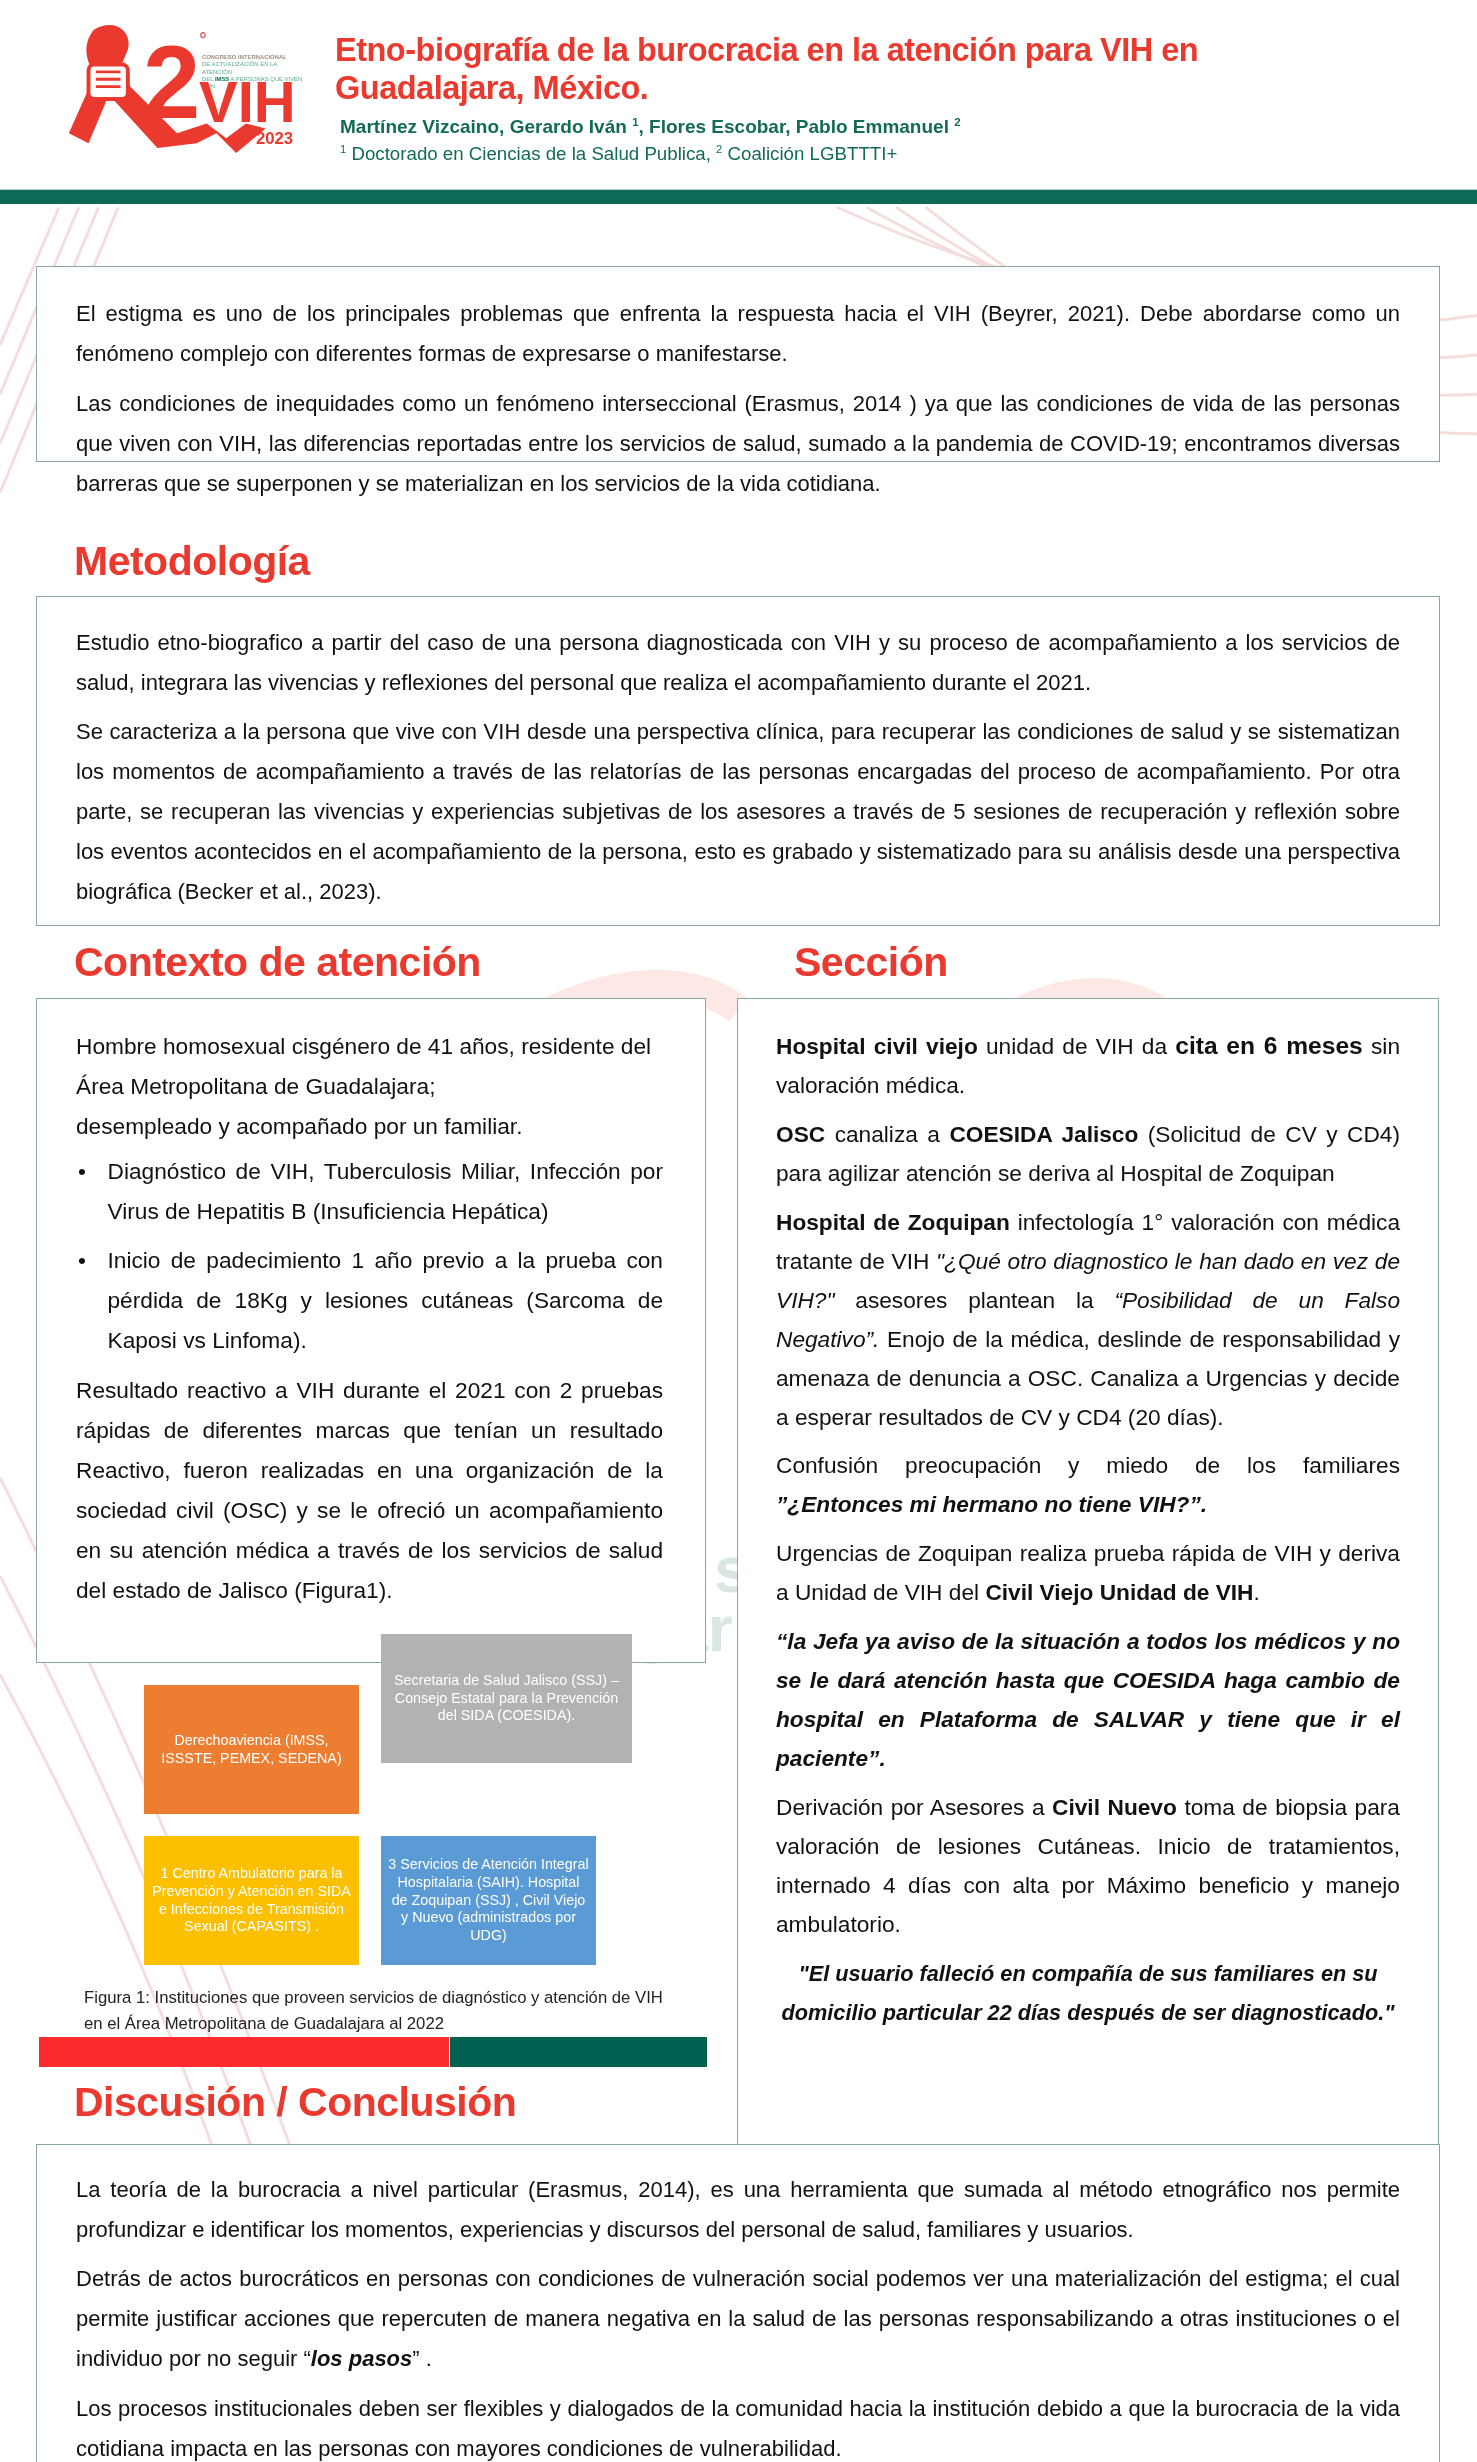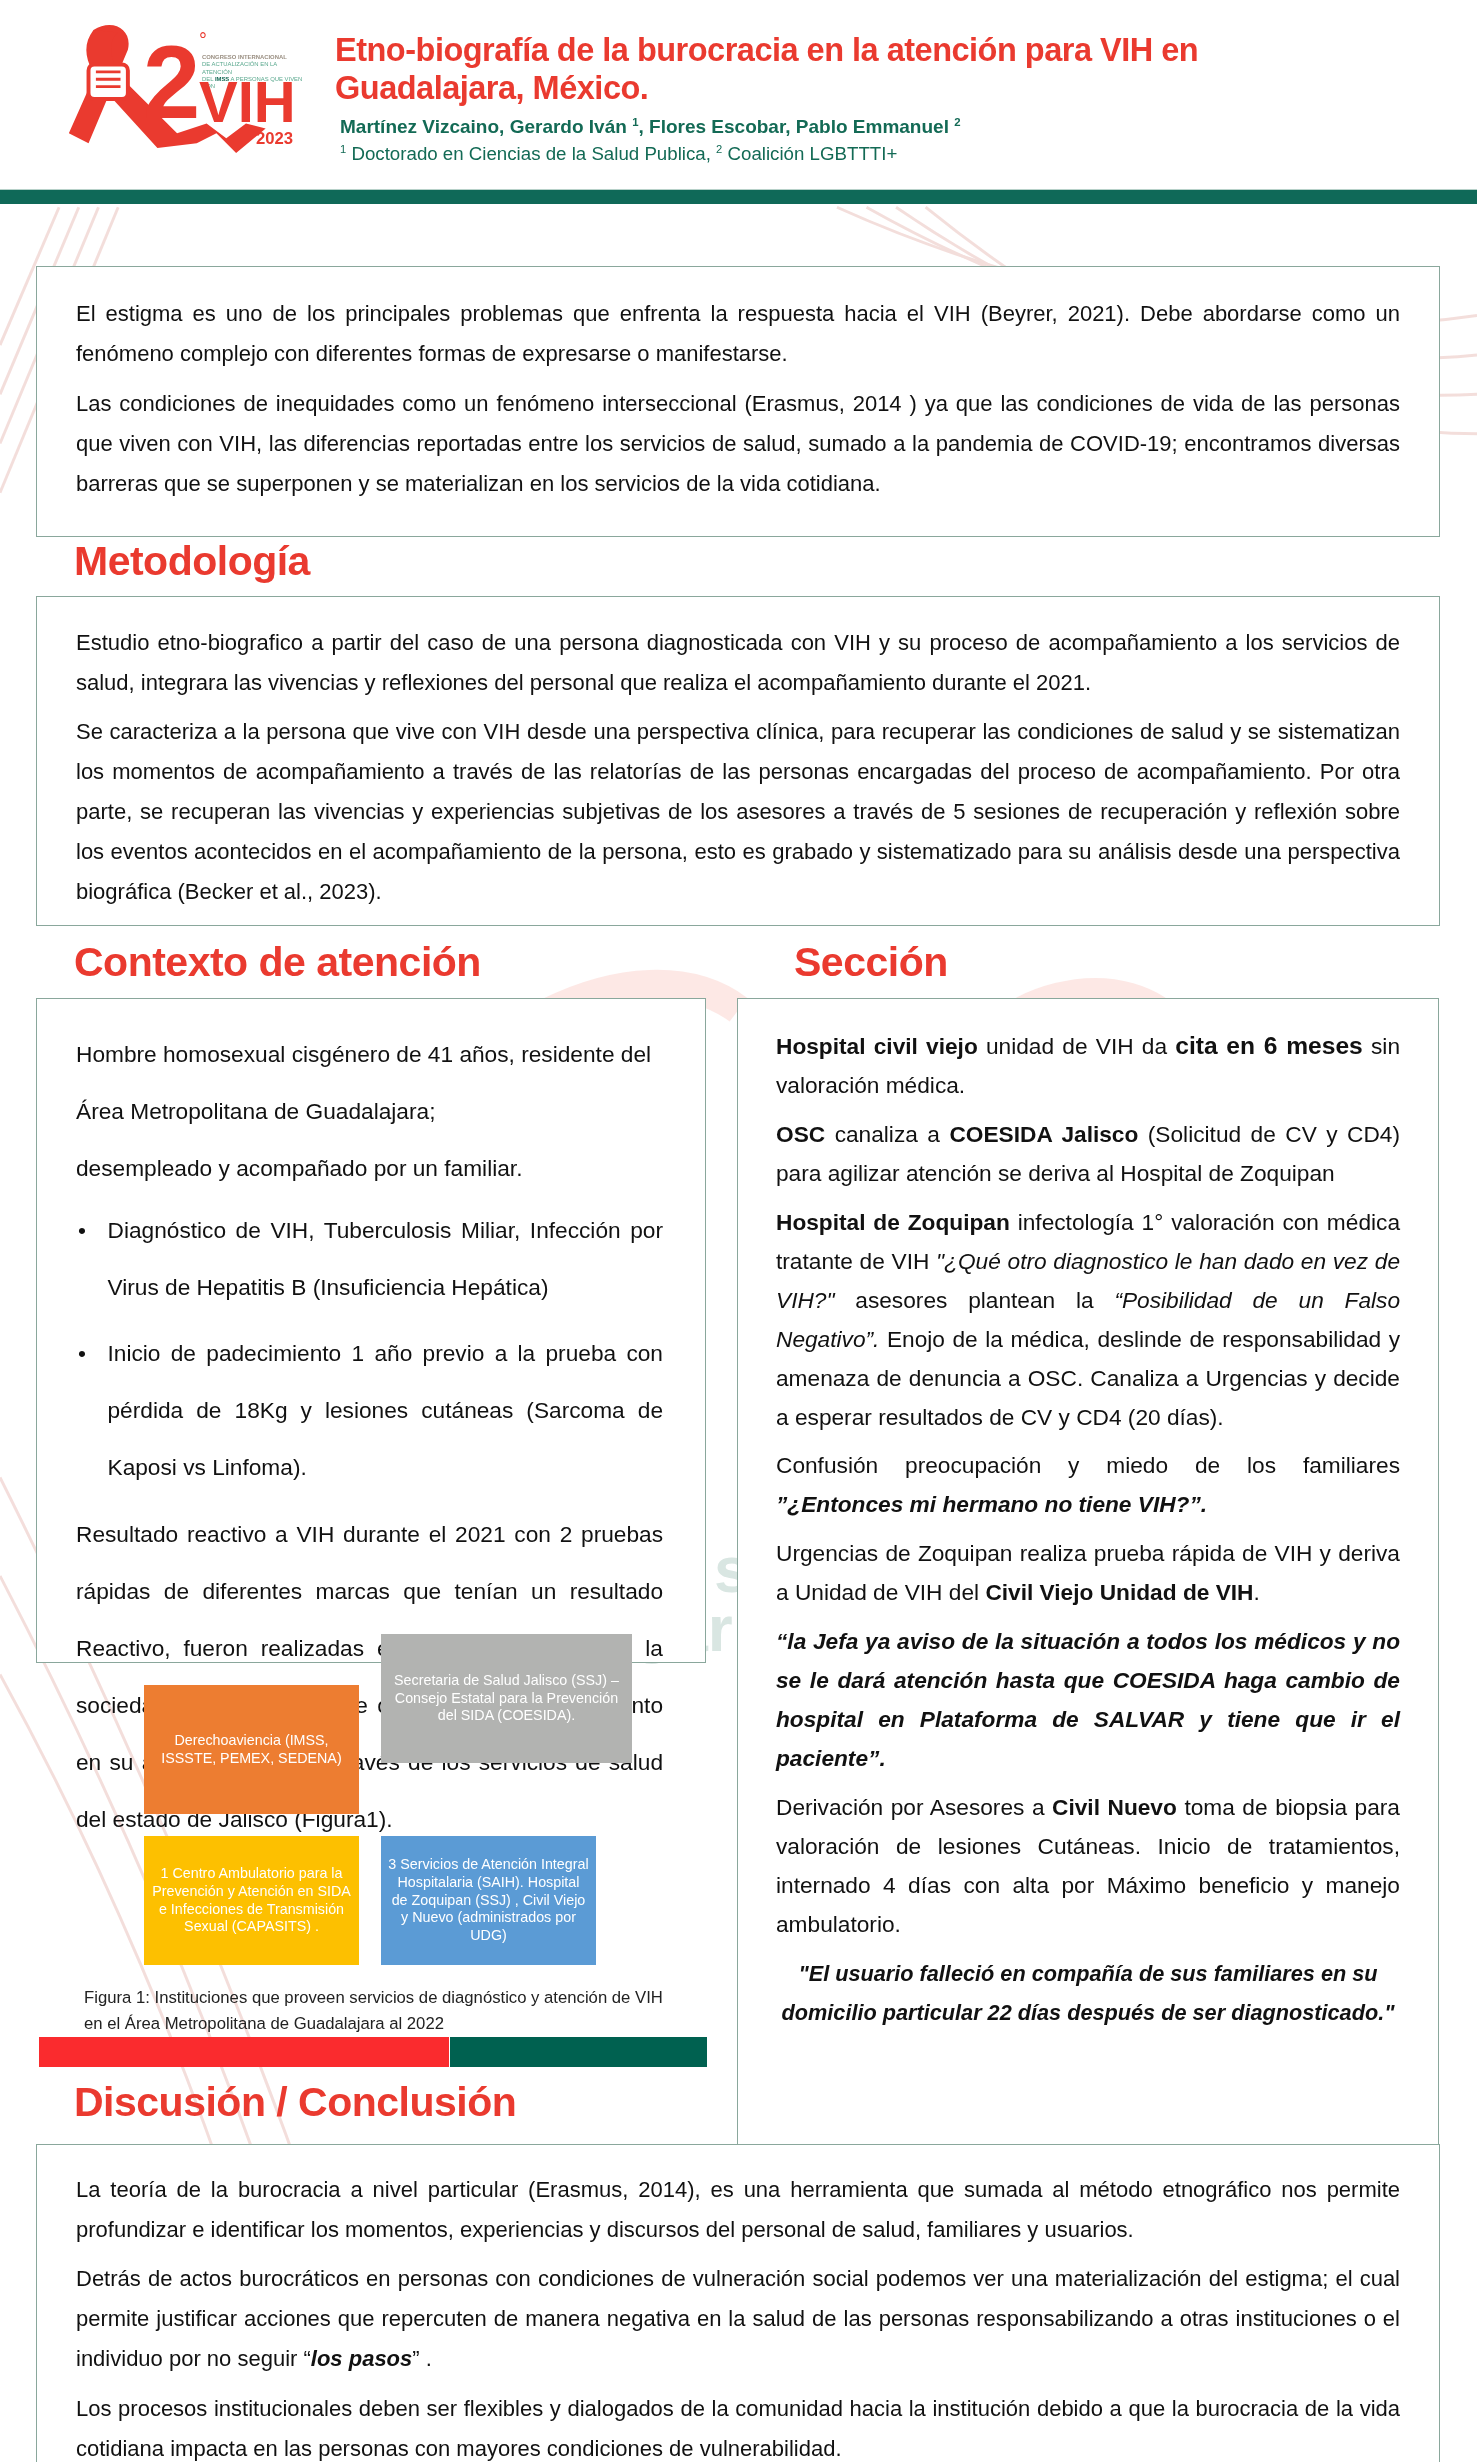--- a/index.html
+++ b/index.html
@@ -28,25 +28,25 @@
   .h {
     font-weight:bold; color:#ea3a2f; font-size:41px; line-height:49px; letter-spacing:-0.5px;
   }
 
   
   .box { background:#fff; border:1.5px solid #8aa79c; box-sizing:border-box; }
   .body-text { font-size:22px; line-height:40px; text-align:justify; color:#111; }
   .body-text p { margin:0 0 9.8px 0; }
   .body-text p.tight { margin-bottom:4.9px; }
 
-  .intro-box { left:36px; top:266px; width:1404px; height:271px; padding:27px 39px 0 39px; }
+  .intro-box { left:36px; top:266px; width:1404px; height:196px; padding:27px 39px 0 39px; }
   .meto-box { left:36px; top:596px; width:1404px; height:330px; padding:25.6px 39px 0 39px; }
 
   .ctx-box { left:36px; top:998px; width:670px; height:665px; padding:27px 42px 0 39px; }
-  .ctx-box .body-text { font-size:22.7px; line-height:57px; }
+  .ctx-box .body-text { font-size:22.7px; line-height:40px; }
   .bullets { margin:0 0 9.8px 0; padding:0; list-style:none; }
   .bullets li { position:relative; padding-left:31.5px; }
   .bullets li .dot { position:absolute; left:2px; top:0; }
 
   .sec-box { left:737px; top:998px; width:702px; height:1243px; padding:27px 38px 0 38px; }
   .sec-box .body-text { font-size:22.7px; line-height:39px; }
   .sec-box .closing { text-align:center; font-weight:bold; font-style:italic; }
 
   
   .tile { color:#fff; font-size:14.3px; line-height:17.7px; text-align:center;

